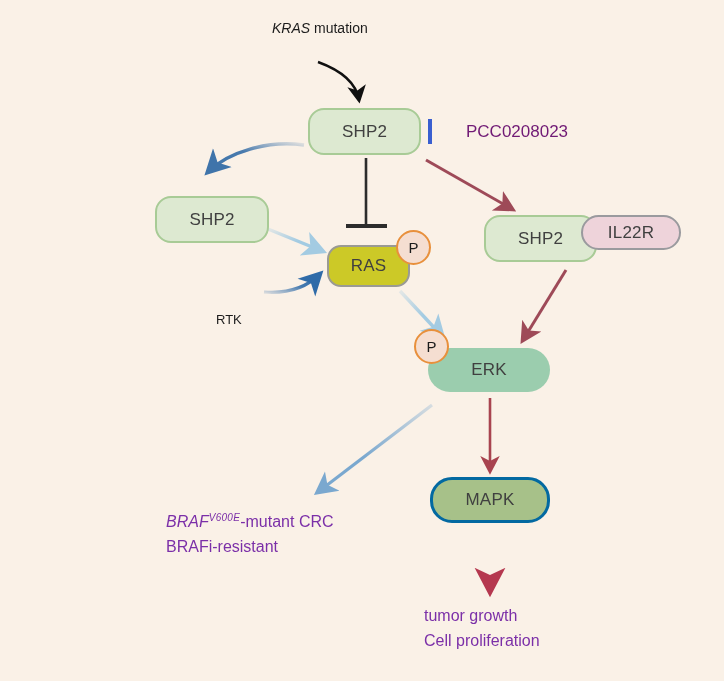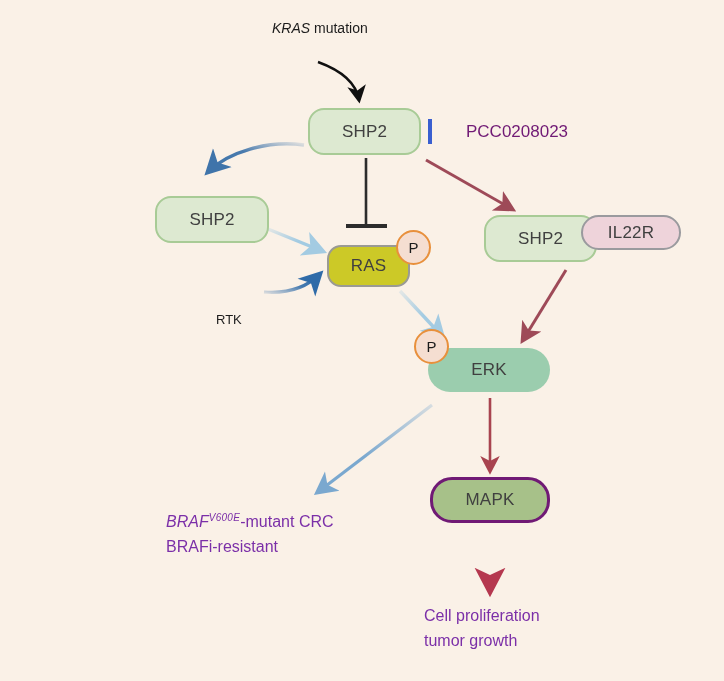--- a/index.html
+++ b/index.html
@@ -72,21 +72,21 @@
     background: #eed3da; border: 2px solid #9a9a9e; border-radius: 20px;
     z-index: 4;
   }
   .n-erk {
     left: 428px; top: 348px; width: 122px; height: 44px;
     background: #9bcdae; border: none; border-radius: 22px;
     z-index: 2;
   }
   .n-mapk {
     left: 430px; top: 477px; width: 120px; height: 46px;
-    background: #a7c189; border: 3px solid #701a75; border-radius: 22px;
+    background: #a7c189; border: 3px solid #0369a1; border-radius: 22px;
     z-index: 3;
   }
 
   
   .pnode {
     position: absolute;
     width: 31px; height: 31px;
     border-radius: 50%;
     background: #f5ded1;
     border: 2px solid #e8903c;
@@ -264,17 +264,17 @@
   <div class="label lbl-drug">
     <span>PCC0208023</span>
   </div>
 
   <div class="label lbl-braf">
     <span class="txt-line"><span class="ital">BRAF</span><sup>V600E</sup><span>-mutant CRC</span></span>
     <span class="txt-line">BRAFi-resistant</span>
   </div>
 
   <div class="label lbl-prolif">
+    <span class="txt-line">tumor growth</span>
     <span class="txt-line">Cell proliferation</span>
-    <span class="txt-line">tumor growth</span>
   </div>
 
 </div>
 
 </body></html>

